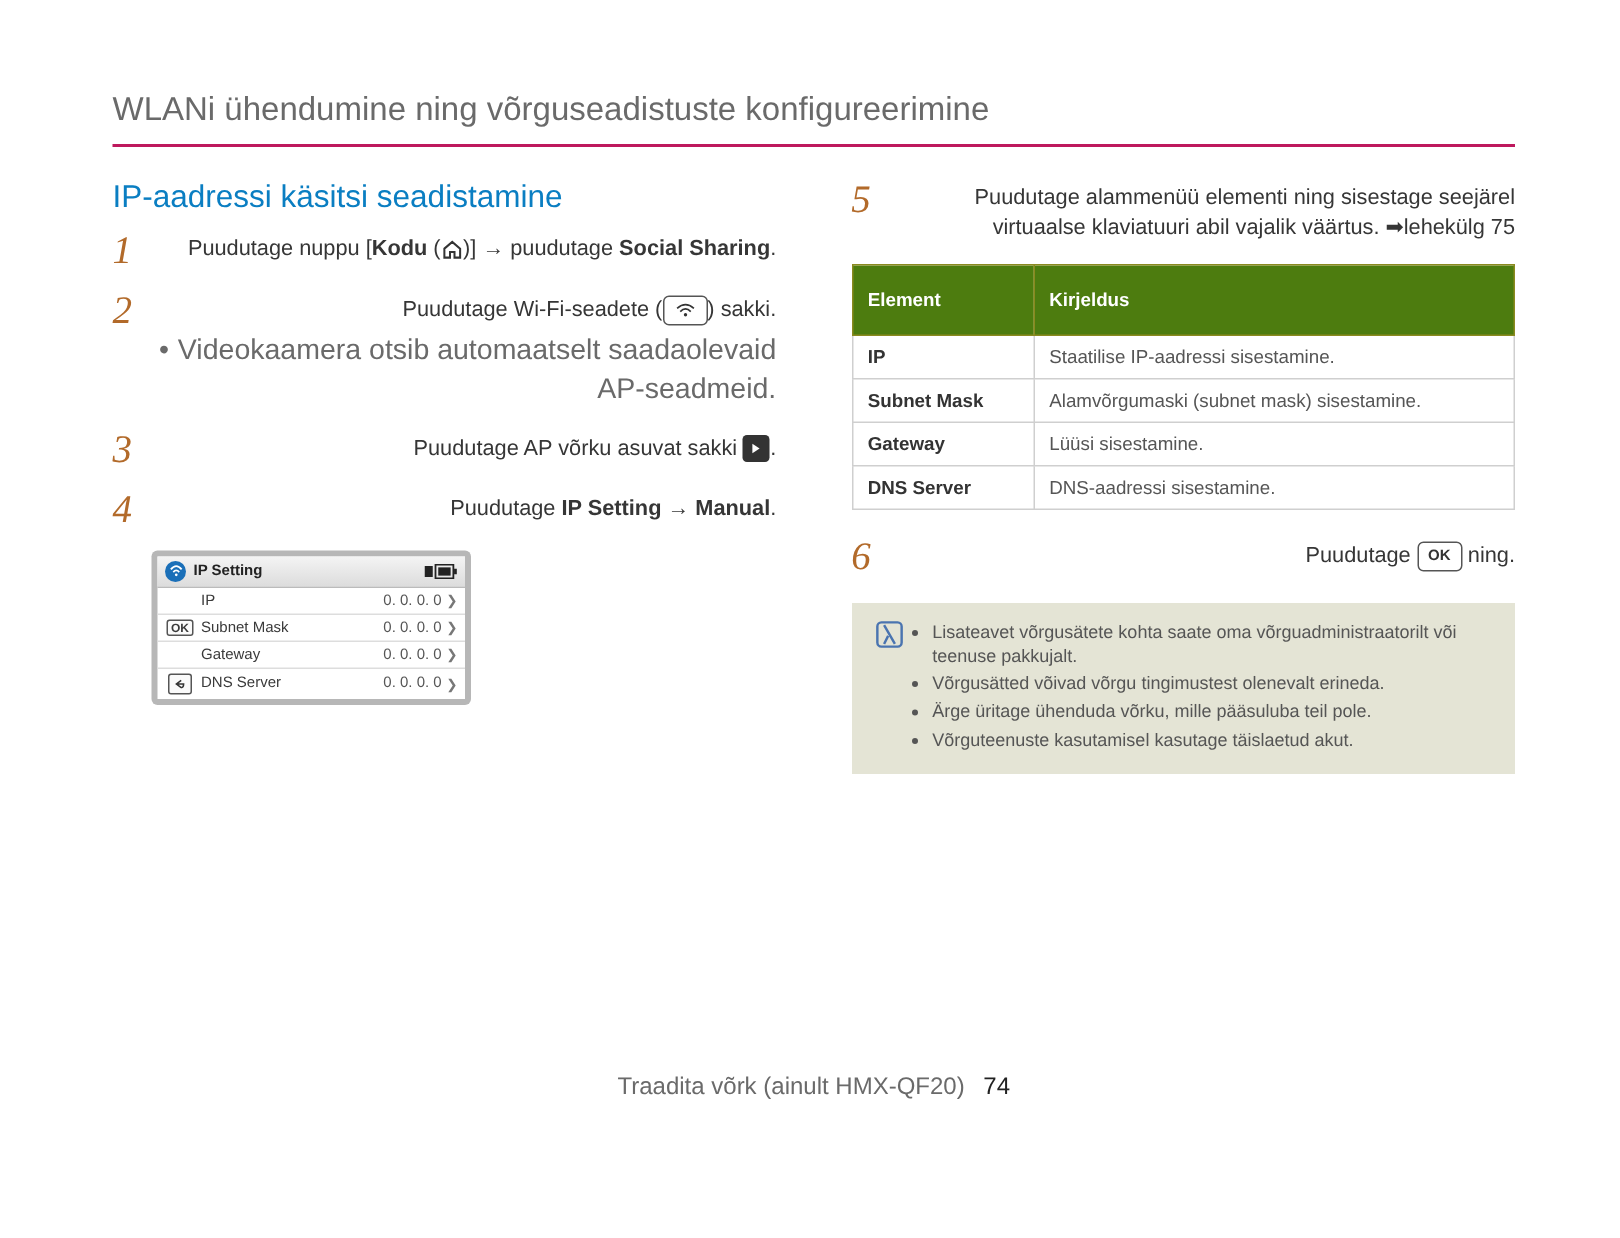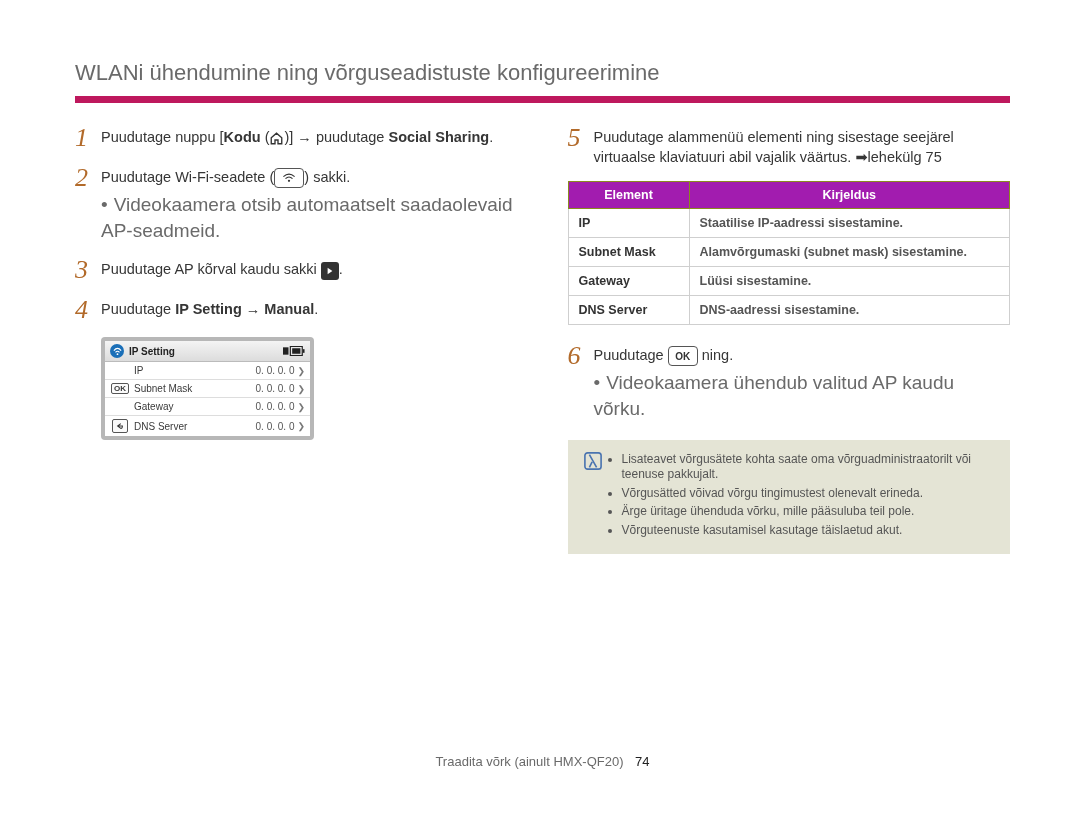--- a/index.html
+++ b/index.html
@@ -11,21 +11,21 @@
     width: 1080px;
     height: 825px;
     box-sizing: border-box;
   }
   .page {
     padding: 60px 70px 30px 75px;
   }
   .header-title {
     font-size: 22px;
     color: #6a6a6a;
-    border-bottom: 7px solid #be185d;
+    border-bottom: 2px solid #be185d;
     padding-bottom: 10px;
     margin-bottom: 22px;
   }
   .columns {
     display: flex;
     gap: 50px;
   }
   .col {
     flex: 1;
     min-width: 0;
@@ -54,20 +54,21 @@
     width: 26px;
     line-height: 1;
     text-align: left;
   }
   .step-body {
     flex: 1;
     font-size: 14.5px;
     color: #363636;
     line-height: 1.35;
     padding-top: 3px;
+    text-align: right;
   }
   .step-body .sub {
     font-size: 19px;
     color: #6a6a6a;
     margin-top: 4px;
   }
   .step-body .sub::before {
     content: "•";
     margin-right: 6px;
   }
@@ -175,32 +176,31 @@
   .device-row .rarrow { margin-left: 3px; color:#777; font-size: 9px; }
 
   
   table.desc {
     border-collapse: collapse;
     width: 100%;
     font-size: 12.5px;
     margin-top: 10px;
   }
   table.desc th {
-    background: #a21caf;
+    background: #4d7c0f;
     color: #fff;
-    text-align: center;
-    padding: 6px 10px;
+    text-align: left;
+    padding: 16px 10px;
     font-weight: bold;
     border: 1px solid #8a8a1f;
   }
   table.desc td {
     border: 1px solid #cfcfcf;
     padding: 7px 10px;
     color: #555;
-    font-weight: bold;
   }
   table.desc td.key {
     font-weight: bold;
     color: #333;
     width: 100px;
   }
 
   .note-box {
     display: flex;
     background: #e4e4d5;
@@ -219,35 +219,36 @@
   }
   .note-box .note-icon svg { width: 18px; height: 18px; }
   .note-box ul {
     margin: 0;
     padding-left: 18px;
   }
   .note-box li { margin-bottom: 3px; line-height:1.3; }
 
   .footer {
     text-align: center;
-    font-size: 13px;
+    font-size: 16px;
     color: #6a6a6a;
     margin-top: 200px;
   }
   .footer .pnum { color: #222; margin-left: 8px; }
 </style>
 </head>
 <body>
 
 <div class="page">
   <div class="header-title">WLANi ühendumine ning võrguseadistuste konfigureerimine</div>
 
   <div class="columns">
 
     <div class="col">
+      <h2 class="section-title">IP-aadressi käsitsi seadistamine</h2>
 
       <div class="step">
         <div class="step-num">1</div>
         <div class="step-body">
           <span>Puudutage nuppu [</span><b>Kodu</b><span> (</span><span class="home-icon">
               <svg viewBox="0 0 20 20">
                 <path d="M3 9 L10 3 L17 9 V17 H12 V12 H8 V17 H3 Z" fill="none" stroke="#333" stroke-width="1.8"></path>
               </svg>
             </span><span>)] → puudutage </span><b>Social Sharing</b><span>.</span>
         </div>
@@ -263,21 +264,21 @@
                 <circle cx="10" cy="11" r="1.6" fill="#333"></circle>
               </svg>
             </span><span>) sakki.</span>
           <div class="sub">Videokaamera otsib automaatselt saadaolevaid AP-seadmeid.</div>
         </div>
       </div>
 
       <div class="step">
         <div class="step-num">3</div>
         <div class="step-body">
-          <span>Puudutage AP kõrval kaudu sakki </span><span class="chevron-black">
+          <span>Puudutage AP võrku asuvat sakki </span><span class="chevron-black">
               <svg viewBox="0 0 10 10">
                 <path d="M2 1 L8 5 L2 9 Z"></path>
               </svg>
             </span><span>.</span>
         </div>
       </div>
 
       <div class="step">
         <div class="step-num">4</div>
         <div class="step-body">
@@ -373,21 +374,20 @@
               <td class="key">DNS Server</td>
               <td>DNS-aadressi sisestamine.</td>
             </tr>
         </tbody>
       </table>
 
       <div class="step" style="margin-top:18px;">
         <div class="step-num">6</div>
         <div class="step-body">
           <span>Puudutage </span><span class="boxed-icon">OK</span><span> ning.</span>
-          <div class="sub">Videokaamera ühendub valitud AP kaudu võrku.</div>
         </div>
       </div>
 
       <div class="note-box">
         <div class="note-icon">
           <svg viewBox="0 0 20 20">
               <rect x="1" y="1" width="18" height="18" rx="3" fill="none" stroke="#4a74b0" stroke-width="1.8"></rect>
               <path d="M6 3 L14 17 M6 17 L9 11" stroke="#4a74b0" stroke-width="1.8" fill="none"></path>
             </svg>
         </div>

